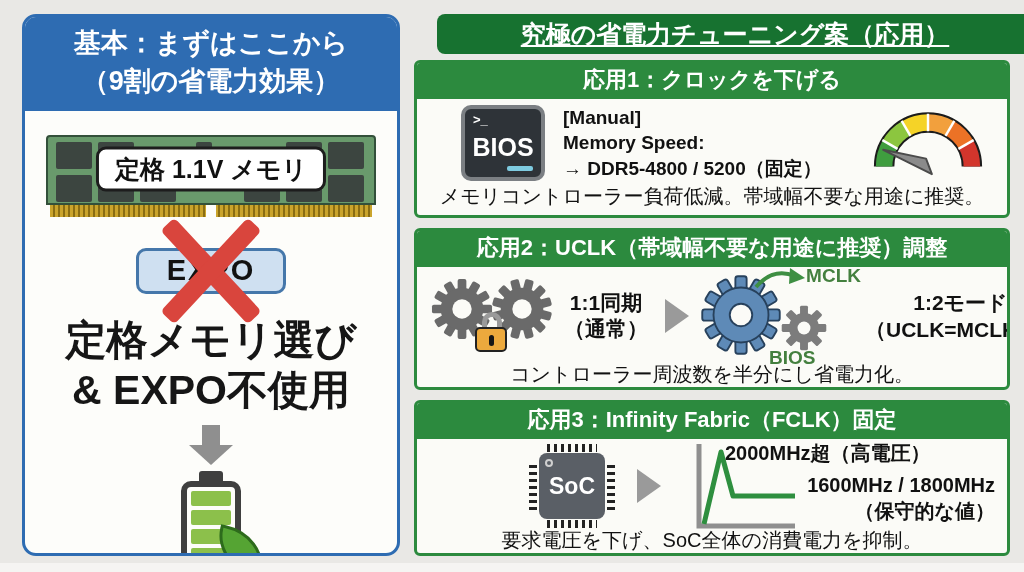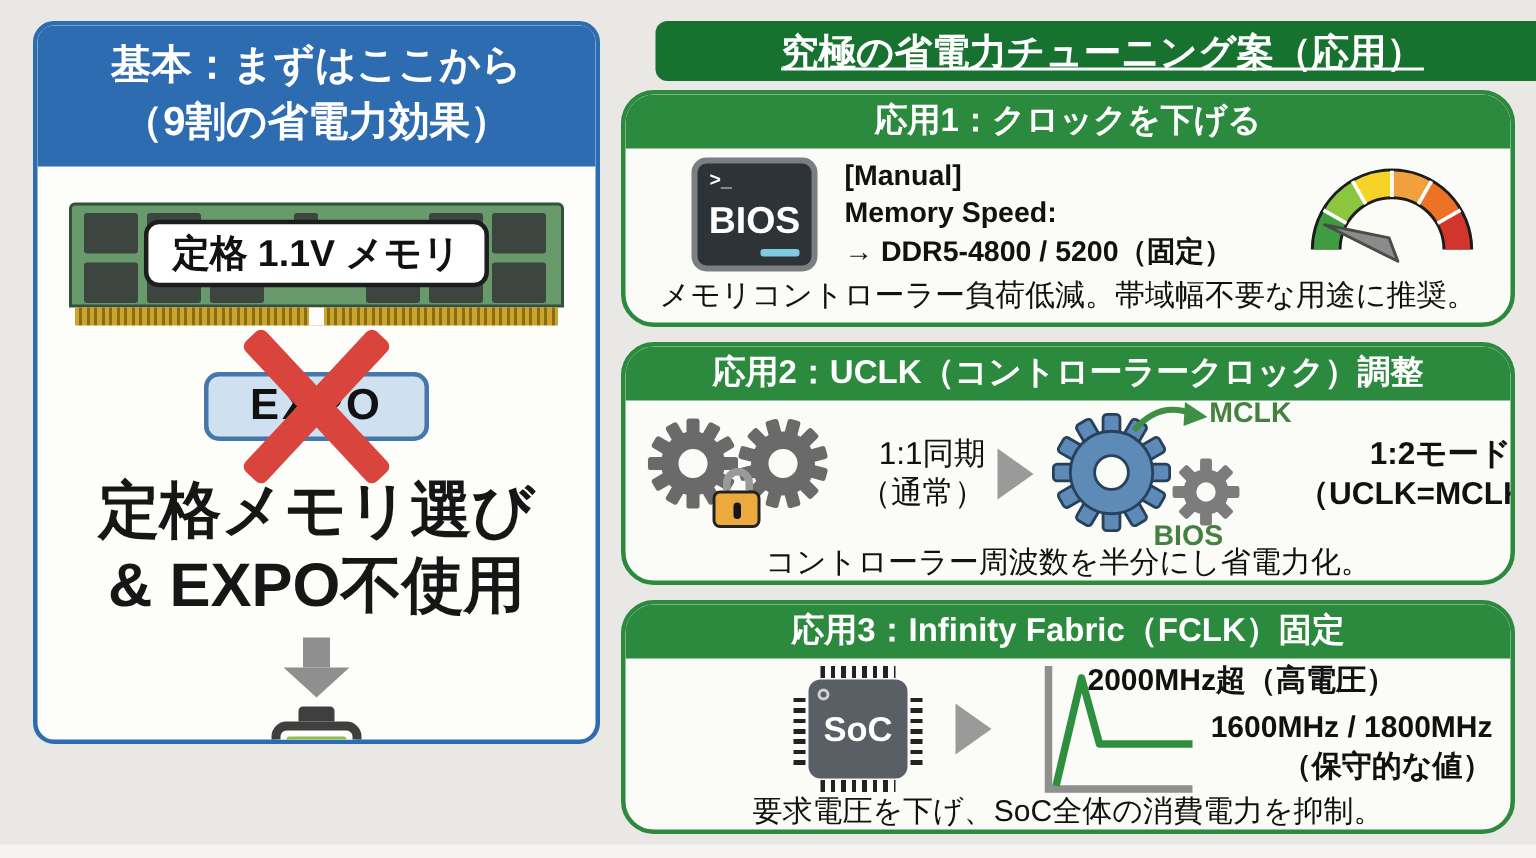--- a/index.html
+++ b/index.html
@@ -1,21 +1,21 @@
 <!DOCTYPE html>
 <html><head>
 <meta charset="utf-8">
 <style>
   * { margin:0; padding:0; box-sizing:border-box; }
   body { font-family:"Liberation Sans","DejaVu Sans",sans-serif; }
   .canvas { position:relative; width:1024px; height:572px; background:#e9e8e5; overflow:hidden; color:#111; }
   .bottom-strip { position:absolute; left:0; bottom:0; width:100%; height:9px; background:#f5f4f2; }
 
   
-  .left-panel { position:absolute; left:22px; top:14px; width:378px; height:482px;
+  .left-panel { position:absolute; left:22px; top:14px; width:378px; height:542px;
     background:#fdfdfa; border:3px solid #2e6cb2; border-radius:14px; overflow:hidden; }
   .left-header { background:#2e6cb2; color:#fff; font-weight:700; font-size:27px; line-height:1.4;
     text-align:center; padding:8px 0 10px; }
 
   
   .ram { position:relative; width:330px; height:82px; margin:24px auto 0; }
   .ram-pcb { position:absolute; left:0; top:0; width:330px; height:70px; background:#699a6c;
     border:2px solid #33503a; border-radius:4px 4px 0 0; }
   .chip { position:absolute; background:#3c4540; border-radius:2px; width:36px; height:27px; }
   .chip.sm { width:16px; height:10px; }
@@ -49,21 +49,21 @@
   .bat-body { width:60px; height:92px; border:6px solid #3f3f3f; border-radius:10px; margin:0 auto;
     padding:4px; display:flex; flex-direction:column; gap:4px; background:#fdfdfa; }
   .bat-bar { flex:1; background:#8cc04b; border-radius:2px; }
   .leaf { position:absolute; left:70px; top:58px; width:50px; height:44px; background:#55a433;
     border:3px solid #2d6b1c; border-radius:0 90% 0 90%; transform:rotate(12deg); }
 
   
   .right-title { position:absolute; left:437px; top:14px; width:596px; height:40px; background:#177230;
     border-radius:8px; color:#fff; font-weight:700; font-size:25px; display:flex; align-items:center; justify-content:center;text-decoration:underline; }
   .card { position:absolute; left:414px; width:596px; background:#fbfbf7; border:3px solid #2c8a3e;
-    border-radius:22px; overflow:hidden; }
+    border-radius:6px; overflow:hidden; }
   .card-h { background:#2c8a3e; color:#fff; font-weight:700; font-size:22px; text-align:center;
     height:36px; line-height:34px; }
   .card-footer { text-align:center; font-weight:400; font-size:20px; padding:0 4px 8px; color:#111; }
   #card1 { top:60px; height:158px; }
   #card2 { top:228px; height:162px; }
   #card3 { top:400px; height:156px; }
 
   
   .s1-row { display:flex; align-items:center; padding:8px 20px 4px 44px; gap:18px; height:84px; }
   .bios { position:relative; width:84px; height:76px; background:#2e3338; border:4px solid #7b7f83;
@@ -77,21 +77,21 @@
   
   .s2-row { display:flex; align-items:center; padding:4px 6px 0 14px; height:94px; }
   .gearpair { position:relative; width:124px; height:92px; flex:0 0 auto; }
   .gp1 { position:absolute; left:0; top:8px; }
   .gp2 { position:absolute; left:60px; top:8px; }
   .lock { position:absolute; left:44px; top:42px; width:34px; }
   .shackle { width:20px; height:15px; border:5px solid #9a9a9a; border-bottom:none; border-radius:10px 10px 0 0; margin:0 auto; }
   .lockbody { position:relative; width:32px; height:25px; background:#eca93d; border:2px solid #222; border-radius:5px; }
   .lockbody::after { content:""; position:absolute; left:50%; top:6px; width:5px; height:11px; margin-left:-2.5px;
     background:#161616; border-radius:3px; }
-  .sync-label { width:102px; text-align:right; font-size:21px; font-weight:400; line-height:1.25; flex:0 0 auto; }
+  .sync-label { width:102px; text-align:center; font-size:21px; font-weight:700; line-height:1.25; flex:0 0 auto; }
   .tri { width:0; height:0; border-left:24px solid #9a9a9a; border-top:17px solid transparent;
     border-bottom:17px solid transparent; flex:0 0 auto; margin:0 8px; }
   .bluegears { position:relative; width:168px; height:98px; flex:0 0 auto; }
   .gbig { position:absolute; left:4px; top:8px; }
   .gsmall { position:absolute; left:84px; top:38px; }
   .curve { position:absolute; left:56px; top:-2px; }
   .mclk { position:absolute; right:4px; top:-2px; color:#44803f; font-size:19px; font-weight:700; }
   .uclk { position:absolute; left:72px; bottom:-4px; color:#44803f; font-size:19px; font-weight:700; }
   .mode-label { flex:1; text-align:center; font-size:21px; font-weight:700; line-height:1.3; }
 
@@ -203,21 +203,21 @@
           <line x1="78" y1="32.8" x2="87" y2="17.2"></line>
           <line x1="91.2" y1="46" x2="106.8" y2="37"></line>
         </g>
         <polygon points="14,47 58,56 64,72" fill="#8b8b8b" stroke="#4b4b4b" stroke-width="2" stroke-linejoin="round"></polygon>
       </svg>
     </div>
     <div class="card-footer">メモリコントローラー負荷低減。帯域幅不要な用途に推奨。</div>
   </div>
 
   <div class="card" id="card2">
-    <div class="card-h">応用2：UCLK（コントローラークロック）調整</div>
+    <div class="card-h">応用2：UCLK（帯域幅不要な用途に推奨）調整</div>
     <div class="s2-row">
       <div class="gearpair">
         <svg class="gp1" width="62" height="62" viewBox="-32 -32 64 64">
           <g fill="#6a6a6a">
             <g>
               <rect x="-4.5" y="-31" width="9" height="13" rx="2"></rect>
                 <rect x="-4.5" y="-31" width="9" height="13" rx="2" transform="rotate(30)"></rect>
                 <rect x="-4.5" y="-31" width="9" height="13" rx="2" transform="rotate(60)"></rect>
                 <rect x="-4.5" y="-31" width="9" height="13" rx="2" transform="rotate(90)"></rect>
                 <rect x="-4.5" y="-31" width="9" height="13" rx="2" transform="rotate(120)"></rect>

